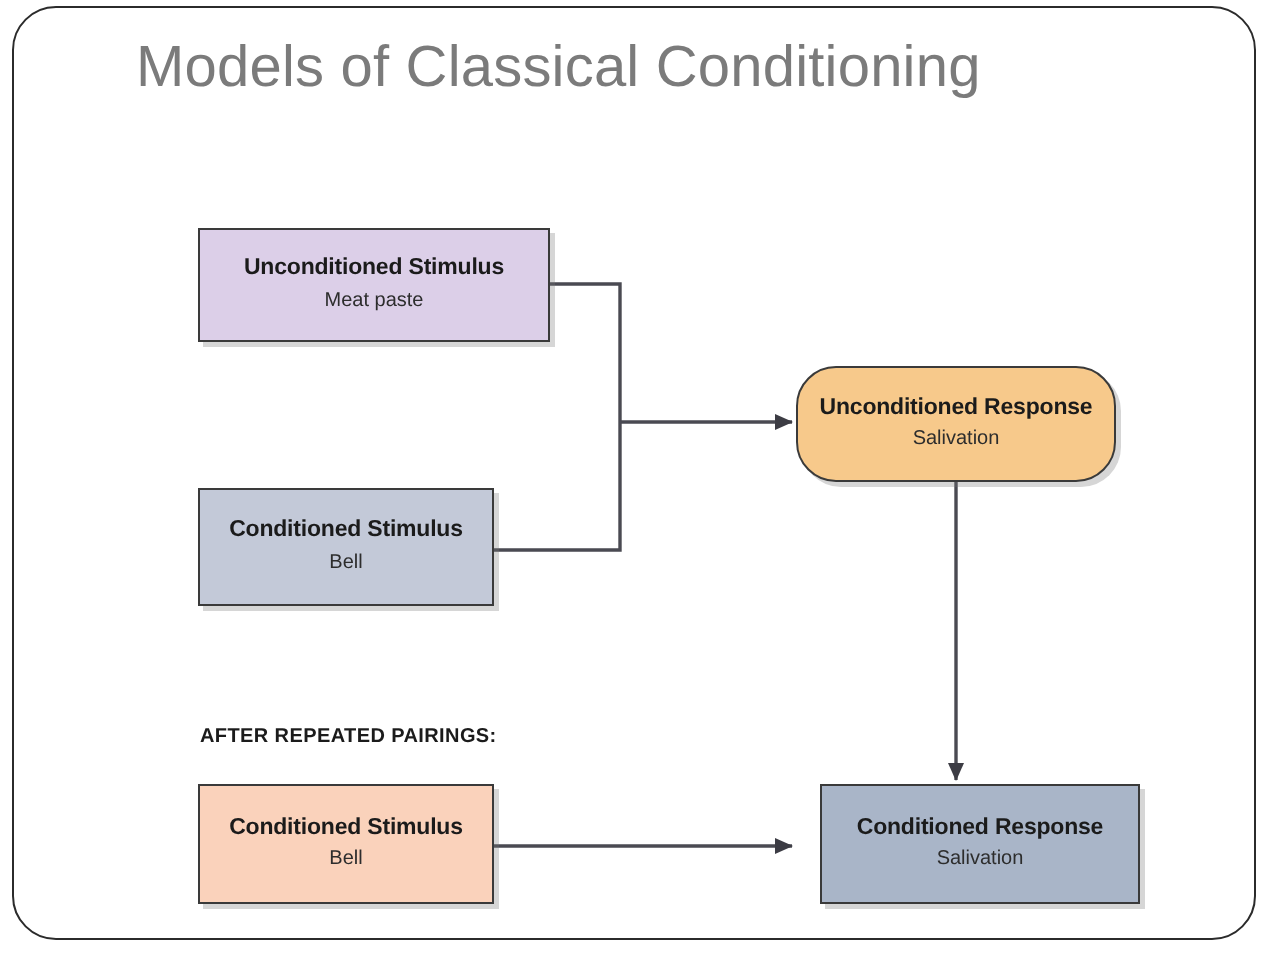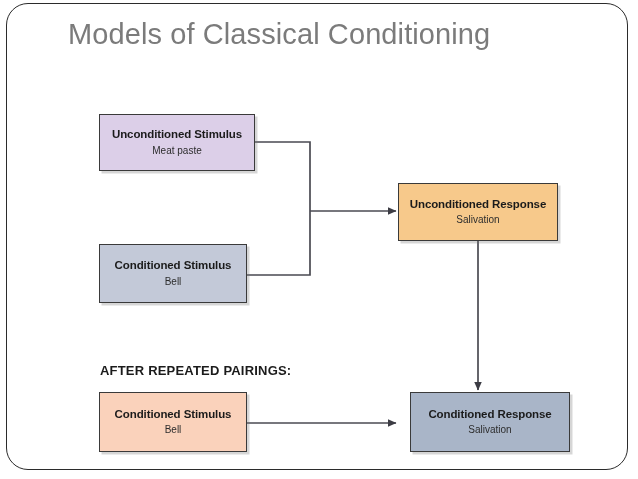--- a/index.html
+++ b/index.html
@@ -67,31 +67,31 @@
     letter-spacing: -0.1px;
     white-space: nowrap;
   }
   .node .t2 {
     font-size: 10px;
     font-weight: normal;
     color: #2d2d2d;
     margin-top: 3px;
     white-space: nowrap;
   }
-  #node-us   { left: 99px;  top: 114px; width: 156px; height: 57px;  background: #dccfe8; }
+  #node-us   { left: 99px;  top: 114px; width: 176px; height: 57px;  background: #dccfe8; }
   #node-cs   { left: 99px;  top: 244px; width: 148px; height: 59px;  background: #c3c9d8; }
-  #node-ur   { left: 398px; top: 183px; width: 160px; height: 58px;  background: #f7c98b; }
+  #node-ur   { left: 398px; top: 183px; width: 160px; height: 58px;  background: #f7c98b; border-radius: 20px; }
   #node-cs2  { left: 99px;  top: 392px; width: 148px; height: 60px;  background: #fad2bb; }
   #node-cr   { left: 398px; top: 392px; width: 160px; height: 60px;  background: #a9b5c8; margin-left: 12px; }
 
   #after-label {
     position: absolute;
     left: 100px;
     top: 363px;
-    font-size: 13px;
+    font-size: 10px;
     font-weight: bold;
     color: #1b1b1b;
     letter-spacing: 0.2px;
     white-space: nowrap;
   }
   #connectors {
     position: absolute;
     left: 0; top: 0;
     width: 638px; height: 479px;
     pointer-events: none;

